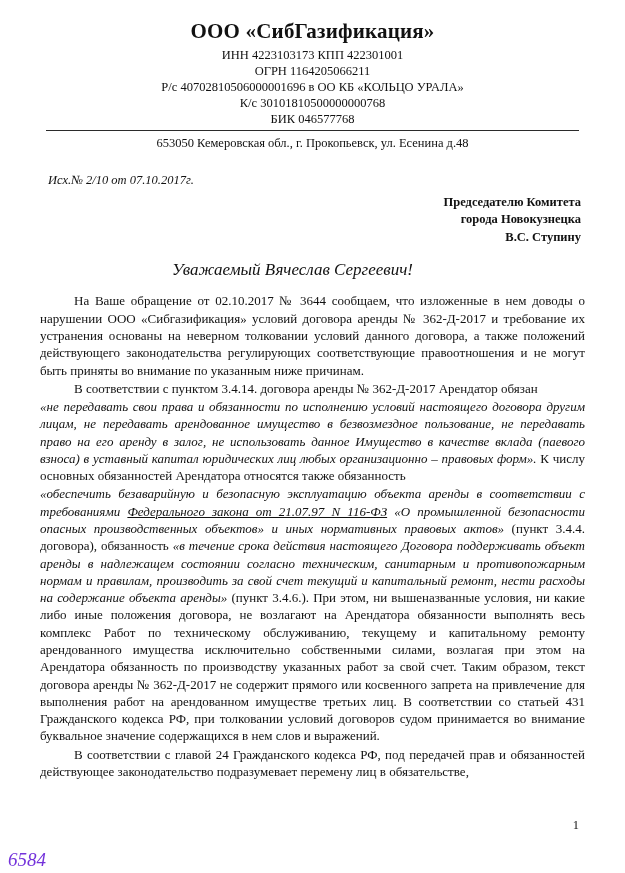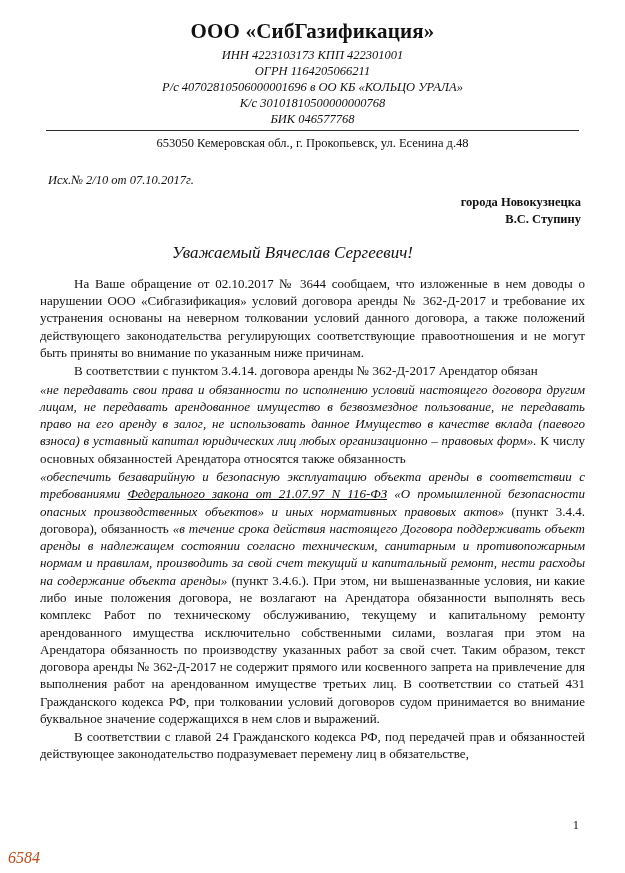--- a/index.html
+++ b/index.html
@@ -28,21 +28,20 @@
     line-height: 1.28;
   }
   .company-name {
     font-size: 21px;
     font-weight: bold;
     letter-spacing: 0.2px;
     margin-bottom: 2px;
   }
   .lh-line {
     font-size: 12.5px;
-    font-style: italic;
   }
   .lh-rule {
     border: none;
     border-top: 1px solid #2b2b2b;
     margin: 3px 6px 3px 6px;
     height: 0;
   }
   .lh-address {
     font-size: 12.5px;
     padding-top: 1px;
@@ -119,23 +118,23 @@
     font-family: "Liberation Sans", sans-serif;
     font-weight: bold;
     font-size: 13px;
     letter-spacing: 1px;
     margin-top: 8px;
   }
   .stamp-handwriting {
     position: absolute;
     left: 8px;
     top: 40px;
-    color: #c2410c;
+    color: #6d28d9;
     font-family: "Liberation Serif", serif;
-    font-size: 16px;
+    font-size: 19px;
     font-style: italic;
     opacity: 0.95;
   }
 </style>
 </head>
 <body>
 
 <div class="page">
 
   <div class="letterhead">
@@ -145,20 +144,21 @@
     <div class="lh-line">Р/с 40702810506000001696 в ОО КБ «КОЛЬЦО УРАЛА»</div>
     <div class="lh-line">К/с 30101810500000000768</div>
     <div class="lh-line">БИК 046577768</div>
     <hr class="lh-rule">
     <div class="lh-address">653050 Кемеровская обл., г. Прокопьевск, ул. Есенина д.48</div>
   </div>
 
   <div class="ref-block">Исх.№ 2/10 от 07.10.2017г.</div>
 
   <div class="addressee">
+    <div>Председателю Комитета</div>
     <div>города Новокузнецка</div>
     <div>В.С. Ступину</div>
   </div>
 
   <div class="salutation">Уважаемый Вячеслав Сергеевич!</div>
 
   <div class="body-text">
     <p>На Ваше обращение от 02.10.2017 № 3644 сообщаем, что изложенные в нем доводы о нарушении ООО «Сибгазификация» условий договора аренды  № 362-Д-2017 и требование их устранения основаны на неверном толковании условий данного договора,  а также положений действующего законодательства регулирующих соответствующие правоотношения и не могут быть приняты во внимание по указанным ниже причинам.</p>
     <p>
       <span>В соответствии с пунктом 3.4.14. договора аренды   № 362-Д-2017 Арендатор обязан</span>

